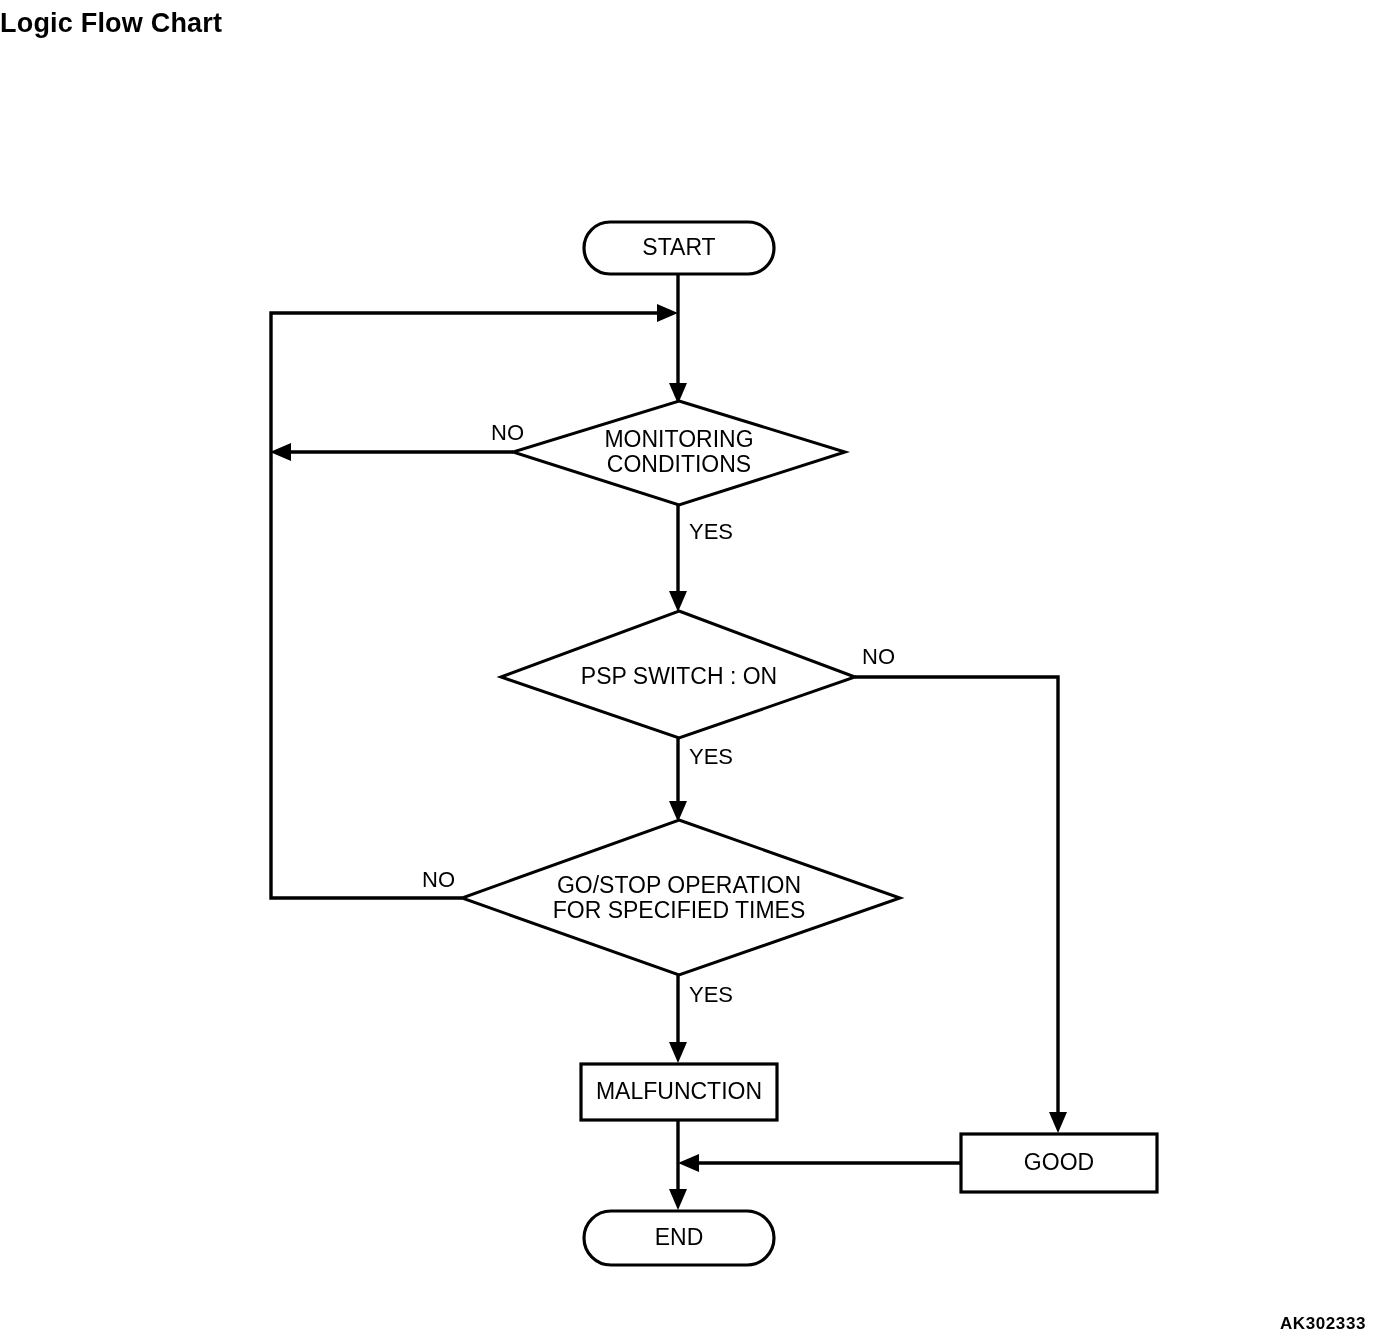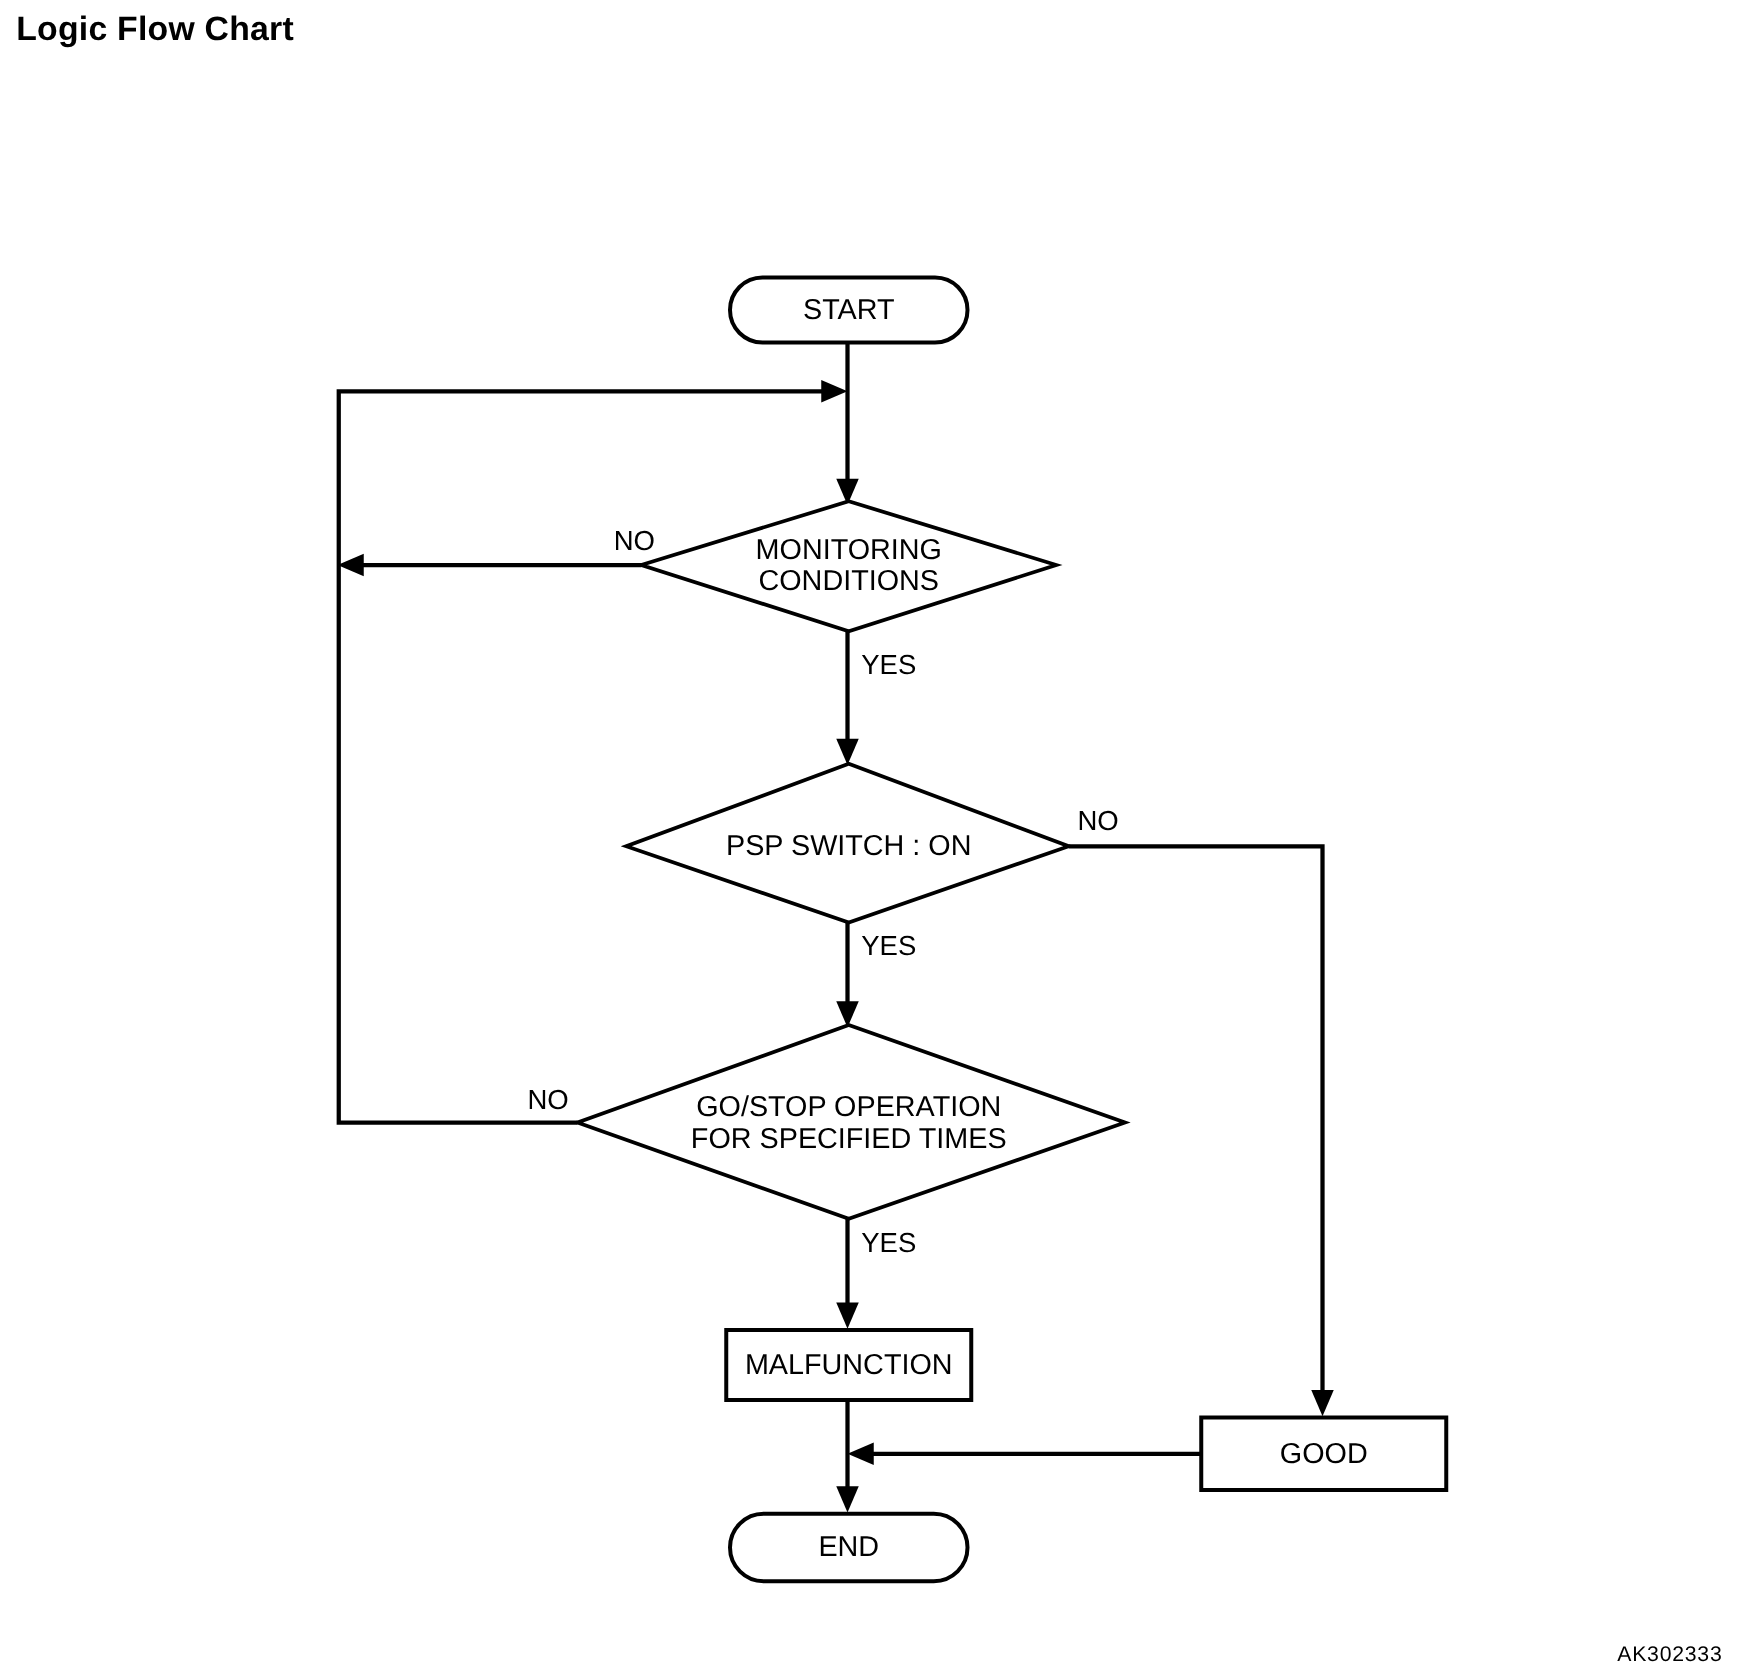--- a/index.html
+++ b/index.html
@@ -11,33 +11,33 @@
   body {
     width: 1392px;
     height: 1344px;
     position: relative;
     font-family: "Liberation Sans", sans-serif;
     color: #000000;
     overflow: hidden;
   }
   #page-title {
     position: absolute;
-    left: 13px;
+    left: 0;
     top: 8px;
     font-size: 27px;
     font-weight: bold;
     letter-spacing: 0.2px;
     white-space: nowrap;
   }
   #figure-code {
     position: absolute;
-    right: 14px;
+    right: 26px;
     bottom: 10px;
     font-size: 17px;
-    font-weight: normal;
+    font-weight: bold;
     letter-spacing: 0.6px;
     white-space: nowrap;
   }
   #flow-svg {
     position: absolute;
     left: 0;
     top: 0;
     width: 1392px;
     height: 1344px;
     display: block;

